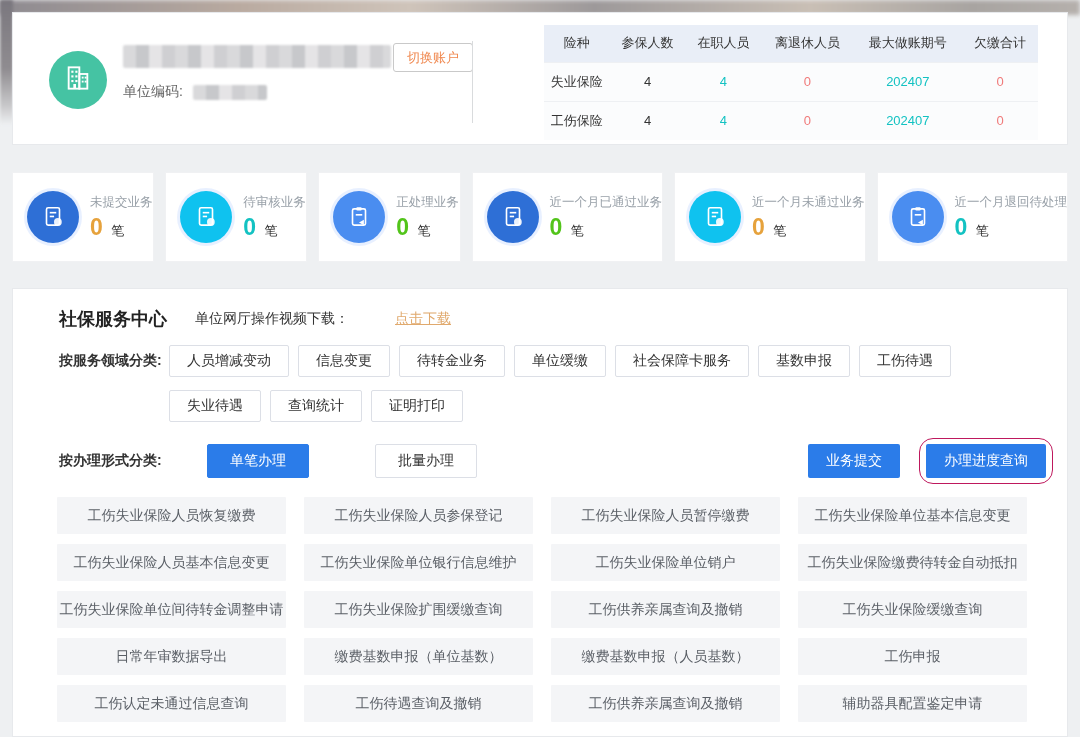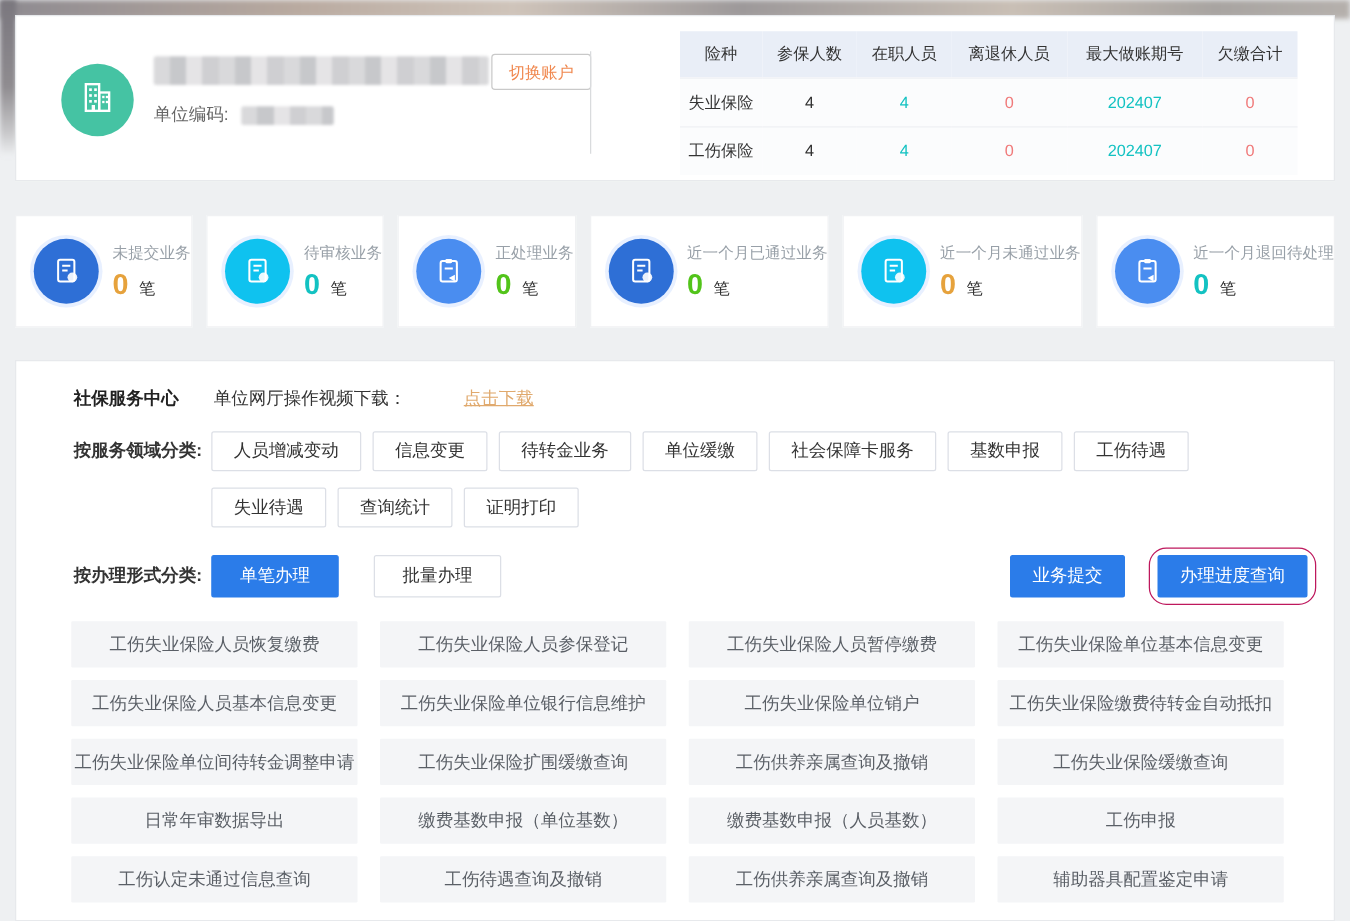--- a/index.html
+++ b/index.html
@@ -69,31 +69,31 @@
   .stat-label { font-size:12.5px; color:#98a0a8; white-space:nowrap; }
   .stat-value-row { margin-top:3px; }
   .stat-value { font-size:23px; font-weight:bold; }
   .stat-unit { font-size:13px; color:#333; margin-left:4px; }
   
   .main-panel {
     position:absolute; left:12px; top:288px; width:1056px; height:449px;
     background:#fff; border:1px solid #e7e9ec; padding-top:18px; overflow:hidden;
   }
   .sc-header { display:flex; align-items:center; padding-left:46px; height:24px; }
-  .sc-title { font-size:14px; font-weight:bold; color:#222; }
+  .sc-title { font-size:18px; font-weight:bold; color:#222; }
   .sc-video-label { font-size:14px; color:#333; margin-left:28px; }
   .sc-video-link { font-size:14px; color:#e0a96d; text-decoration:underline; margin-left:46px; cursor:pointer; }
   .row-label { font-size:14px; font-weight:bold; color:#333; flex:0 0 110px; padding-top:7px; }
   .field-row { display:flex; padding-left:46px; margin-top:14px; }
   .field-btns { display:flex; flex-wrap:wrap; gap:13px 9px; width:880px; }
   .field-btn {
     background:#fff; border:1px solid #dcdfe6; border-radius:2px;
     font-size:14px; color:#333; padding:6px 17px; cursor:pointer; white-space:nowrap;
   }
-  .mode-row { display:flex; align-items:center; padding-left:46px; padding-right:14px; margin-top:16px; }
+  .mode-row { display:flex; align-items:center; padding-left:46px; padding-right:14px; margin-top:16px;gap:38px; }
   .tab-btn {
     border:1px solid #dcdfe6; background:#fff; color:#333; border-radius:2px;
     font-size:14px; padding:7px 22px; margin-right:28px; cursor:pointer; white-space:nowrap;
   }
   .tab-btn.active { background:#2b7ce9; border-color:#2b7ce9; color:#fff; }
   .right-actions { margin-left:auto; display:flex; align-items:center; }
   .primary-btn {
     background:#2b7ce9; color:#fff; border:none; border-radius:2px;
     font-size:14px; padding:8px 18px; cursor:pointer; white-space:nowrap;
   }

